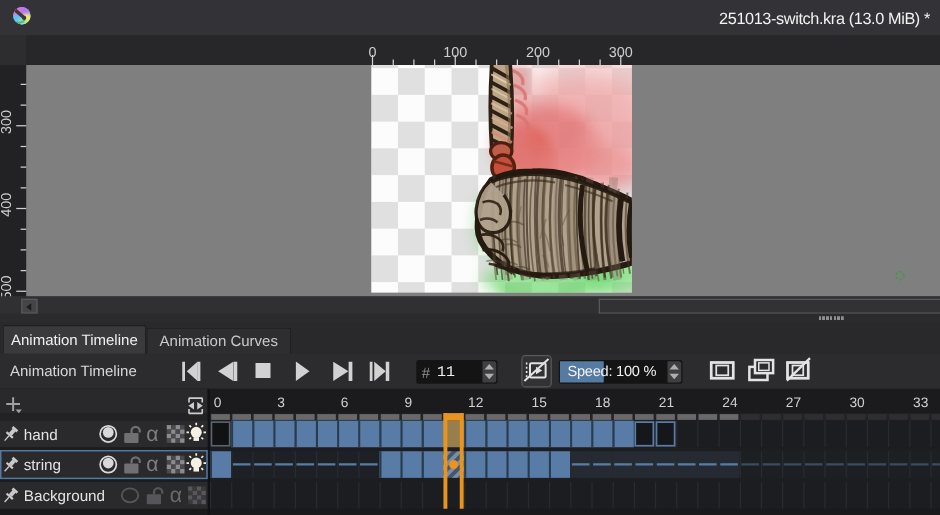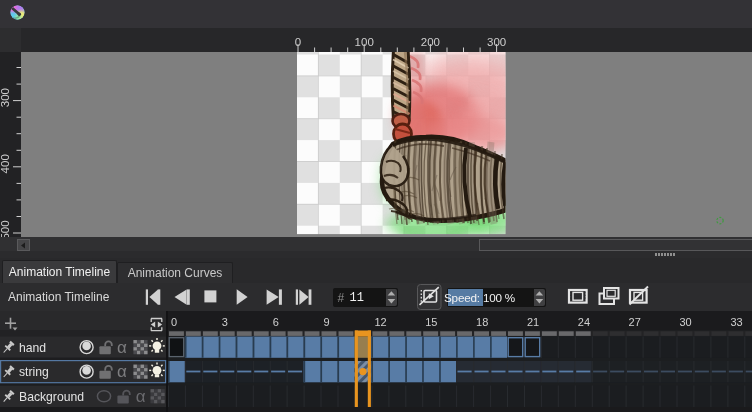--- a/index.html
+++ b/index.html
@@ -24,20 +24,21 @@
     <circle cx="4.5" cy="3.5" r="5.5" fill="#f468d8" filter="url(#lb)"></circle>
     <circle cx="10.5" cy="3.5" r="4.5" fill="#b07af2" filter="url(#lb)"></circle>
     <circle cx="11.5" cy="10.5" r="4.8" fill="#f2ea72" filter="url(#lb)"></circle>
     <circle cx="3.5" cy="11.5" r="4.8" fill="#58c8f0" filter="url(#lb)"></circle>
     <circle cx="8" cy="13" r="3.4" fill="#8fe8a8" filter="url(#lb)"></circle>
     <path d="M1.5 2.5 L9.3 9.2" stroke="#3a3a3e" stroke-width="2.8" stroke-linecap="round"></path>
     <path d="M9.8 10.8 A 6.4 6.4 0 0 1 3 13" stroke="#3a3a3e" stroke-width="1.6" fill="none" opacity="0.35"></path>
     <circle cx="9.3" cy="9.3" r="1.7" fill="#3a3a3e"></circle>
   </g>
 </svg>
+<div class="abs" style="right:8px;top:6.5px;width:400px;text-align:right;color:#f2f2f2;font-size:13px;letter-spacing:-0.3px;">251013-switch.kra (13.0 MiB) *</div>
 
 <svg id="cv" class="abs" style="left:0;top:28px" width="752" height="224" viewBox="0 0 752 224">
   <defs>
     <clipPath id="canvclip">
           <rect x="297" y="24" width="208.5" height="182.1"></rect>
         </clipPath>
     <filter id="b9" x="-60%" y="-60%" width="220%" height="220%">
           <feGaussianBlur stdDeviation="9"></feGaussianBlur>
         </filter>
     <filter id="b6" x="-60%" y="-60%" width="220%" height="220%">
@@ -326,21 +327,21 @@
 <div class="abs" style="left:337.4px;top:291px;color:#8f8f8f;font-size:12px;">#</div>
 <div class="abs" style="left:349.5px;top:291px;color:#f0f0f0;font-size:12px;font-family:Liberation Mono, monospace;">11</div>
 <div class="abs" style="left:386.2px;top:289.3px;width:10.4px;height:16.6px;background:#3f3f41;border-radius:0 2px 2px 0;"></div>
 <svg class="abs" style="left:386.2px;top:289.3px" width="11" height="17" viewBox="0 0 11 17">
   <polygon points="5.4,2.2 9.2,6.6 1.6,6.6" fill="#aeaeae"></polygon>
   <polygon points="5.4,14.4 9.2,10 1.6,10" fill="#aeaeae"></polygon>
 </svg>
 
 <div class="abs" style="left:447px;top:287.8px;width:98.5px;height:19.2px;background:#141414;border-radius:2px;"></div>
 <div class="abs" style="left:447.6px;top:288.6px;width:35.6px;height:17.6px;background:#567ba3;"></div>
-<div class="abs" style="left:444px;top:291px;color:#f2f2f2;font-size:11.7px;letter-spacing:-0.2px;">Speed: 100 %</div>
+<div class="abs" style="left:454px;top:291px;color:#f2f2f2;font-size:11.7px;letter-spacing:-0.2px;">Speed: 100 %</div>
 <div class="abs" style="left:534px;top:288.8px;width:10.6px;height:17.2px;background:#3f3f41;border-radius:0 2px 2px 0;"></div>
 <svg class="abs" style="left:534px;top:288.8px" width="11" height="17" viewBox="0 0 11 17">
   <polygon points="5.4,2.2 9.2,6.6 1.6,6.6" fill="#aeaeae"></polygon>
   <polygon points="5.4,14.4 9.2,10 1.6,10" fill="#aeaeae"></polygon>
 </svg>
 
 <div class="abs" style="left:0;top:311px;width:752px;height:101px;background:#1c1e20;"></div>
 <svg id="tl" class="abs" style="left:0;top:311px" width="752" height="101" viewBox="0 0 752 101">
 <defs>
 <pattern id="diag" width="6" height="6" patternUnits="userSpaceOnUse" patternTransform="rotate(45)">

